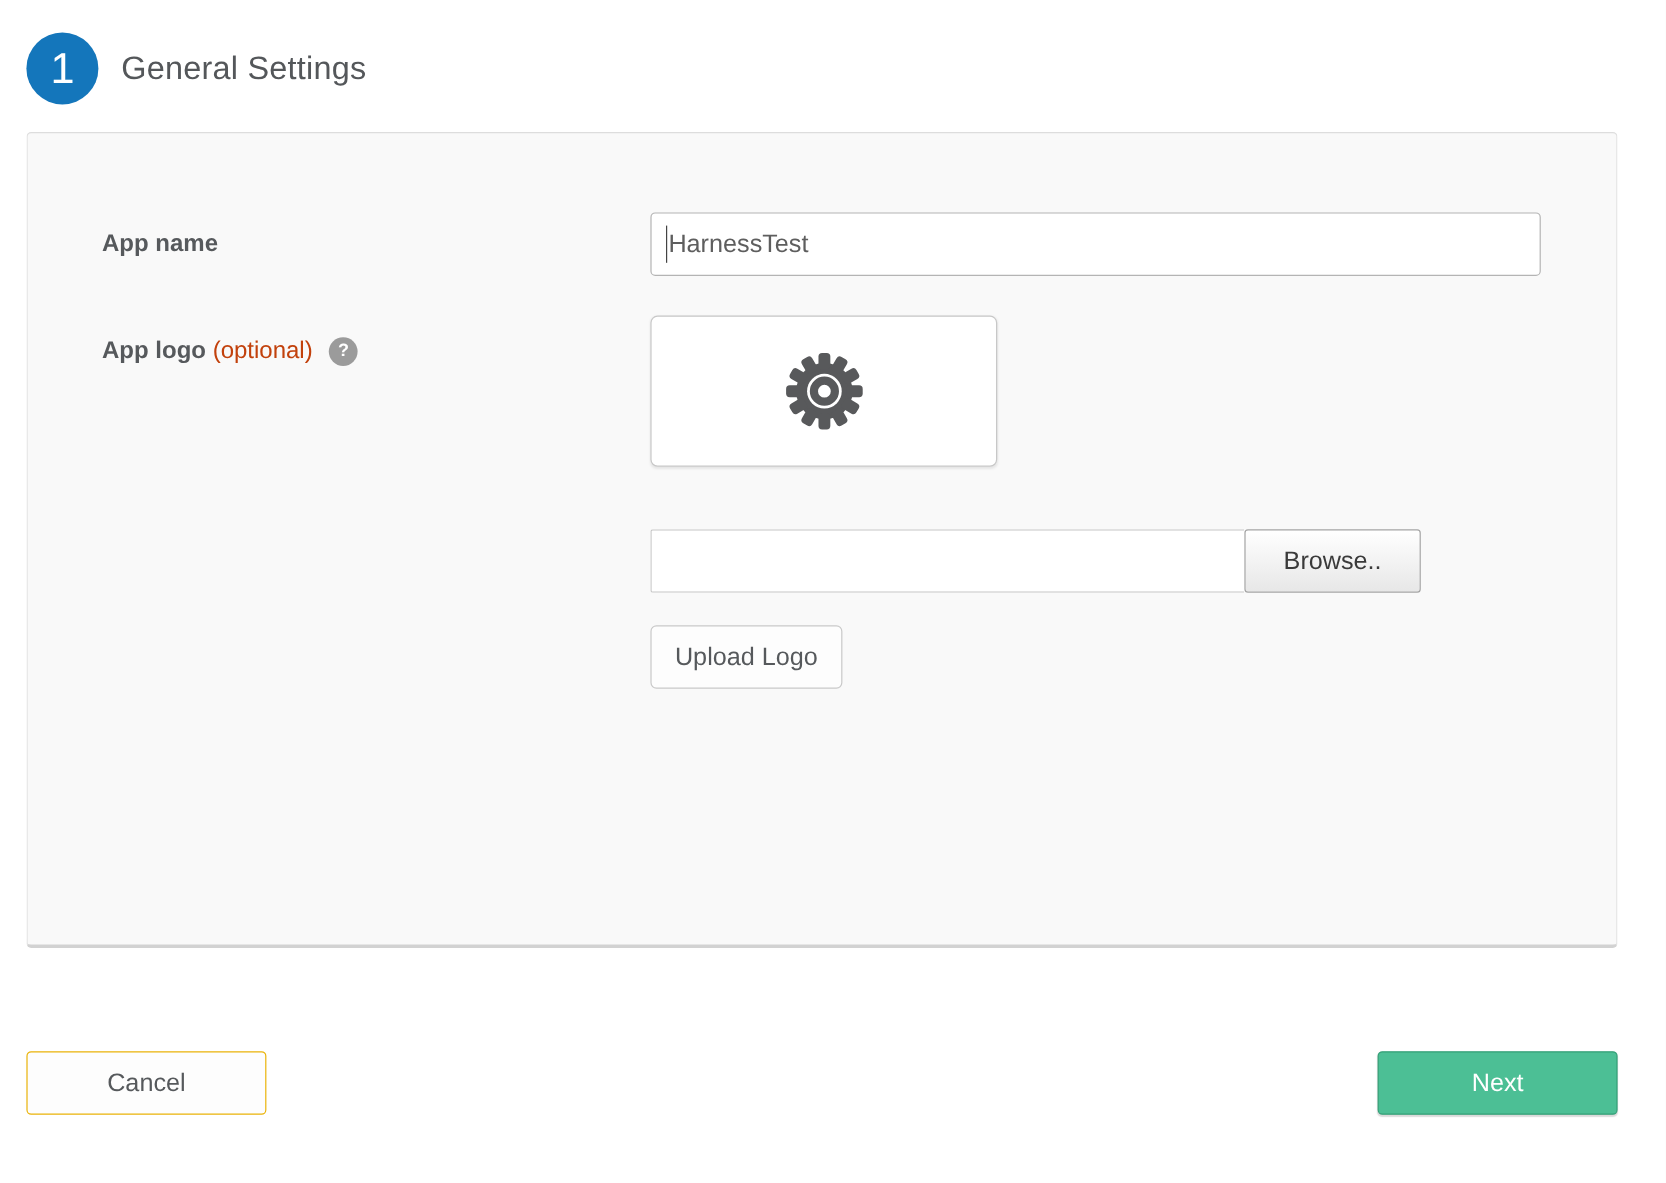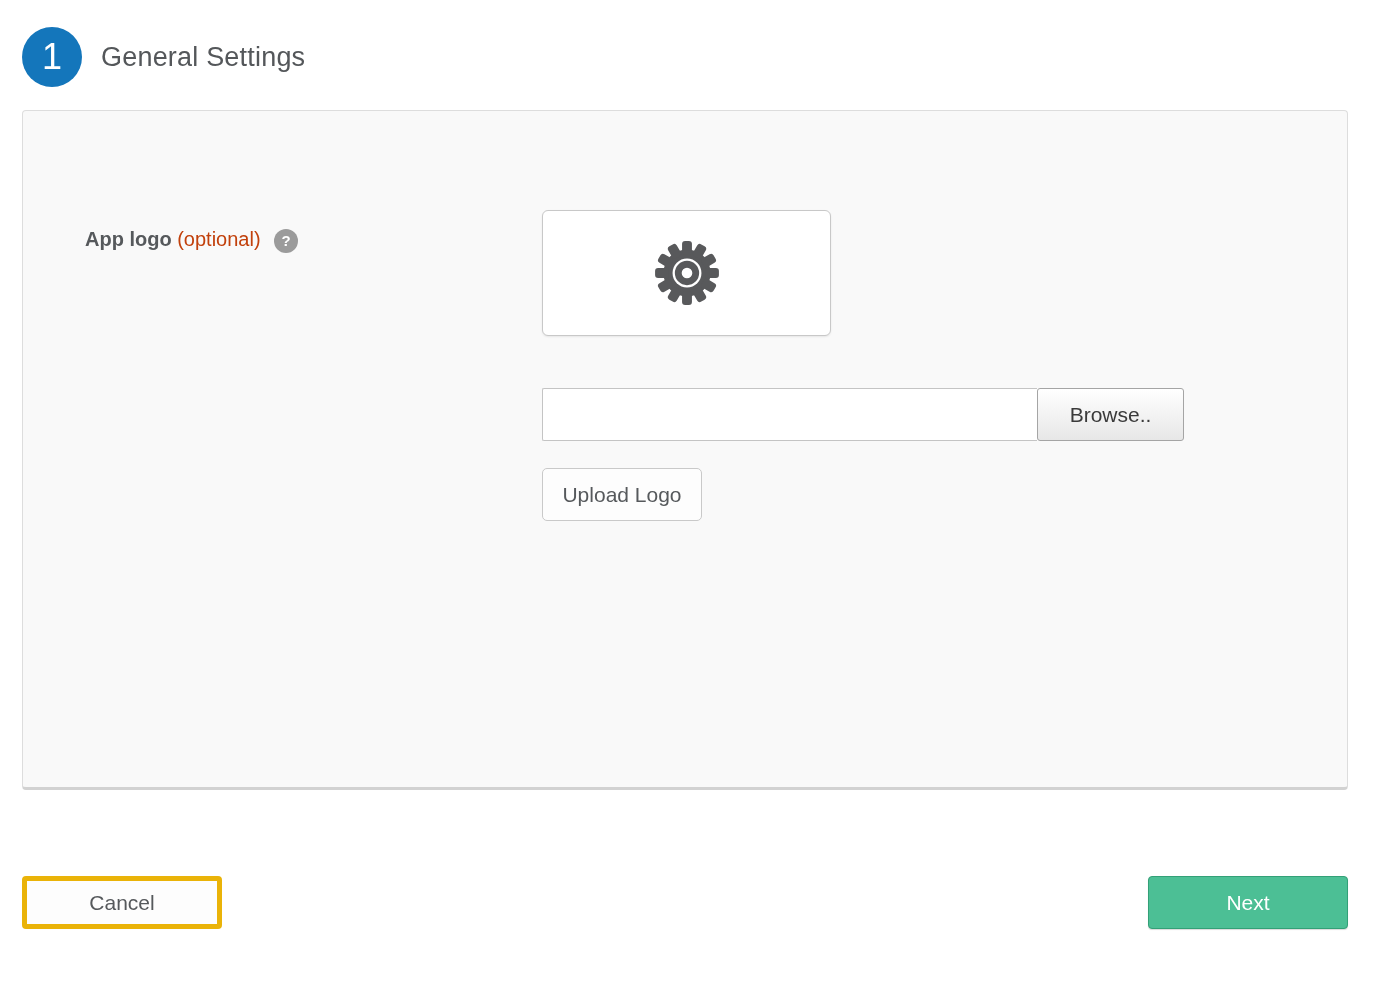--- a/index.html
+++ b/index.html
@@ -171,21 +171,21 @@
   .btn {
     width: 200px; height: 53px;
     border-radius: 4px;
     font-family: "Liberation Sans", sans-serif;
     font-size: 21px;
     display: flex; align-items: center; justify-content: center;
     cursor: pointer;
   }
   .btn-cancel {
     background: #fdfdfd;
-    border: 5px solid #eab308;
+    border: 1px solid #eab308;
     color: #56595c;
   }
   .btn-next {
     background: #4cbf95;
     border: 1px solid #33a077;
     color: #ffffff;
     font-weight: 400;
     box-shadow: 0 1px 1px rgba(0,0,0,0.15);
   }
 </style>
@@ -194,20 +194,27 @@
 
 <div class="page">
 
   <div class="step-header">
     <div class="step-circle">1</div>
     <div class="step-title">General Settings</div>
   </div>
 
   <div class="panel">
 
+    <div class="form-row">
+      <div class="row-label v-center-input">App name</div>
+      <div class="text-input-wrap">
+        <input class="text-input" type="text" value="HarnessTest" style="">
+        <div class="caret"></div>
+      </div>
+    </div>
 
     <div class="form-row row-logo">
       <div class="row-label" style="padding-top:18px;">
         <span>App logo</span>
         <span class="optional">(optional)</span>
         <span class="help-icon">?</span>
       </div>
       <div class="logo-box">
         <svg width="76" height="76" viewBox="0 0 100 100">
           <g fill="#58595b">

